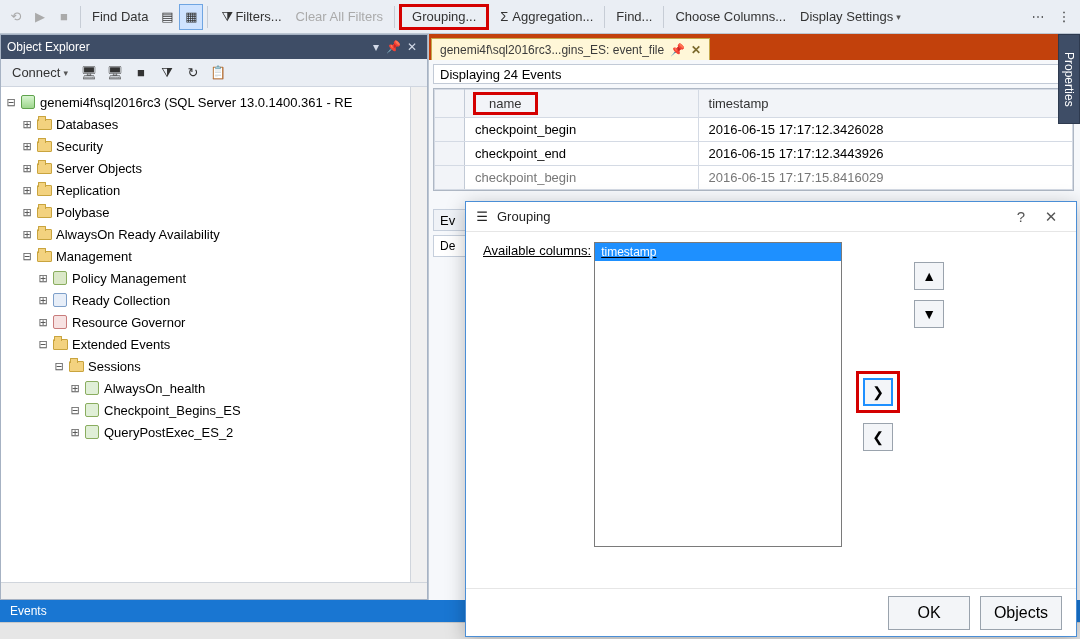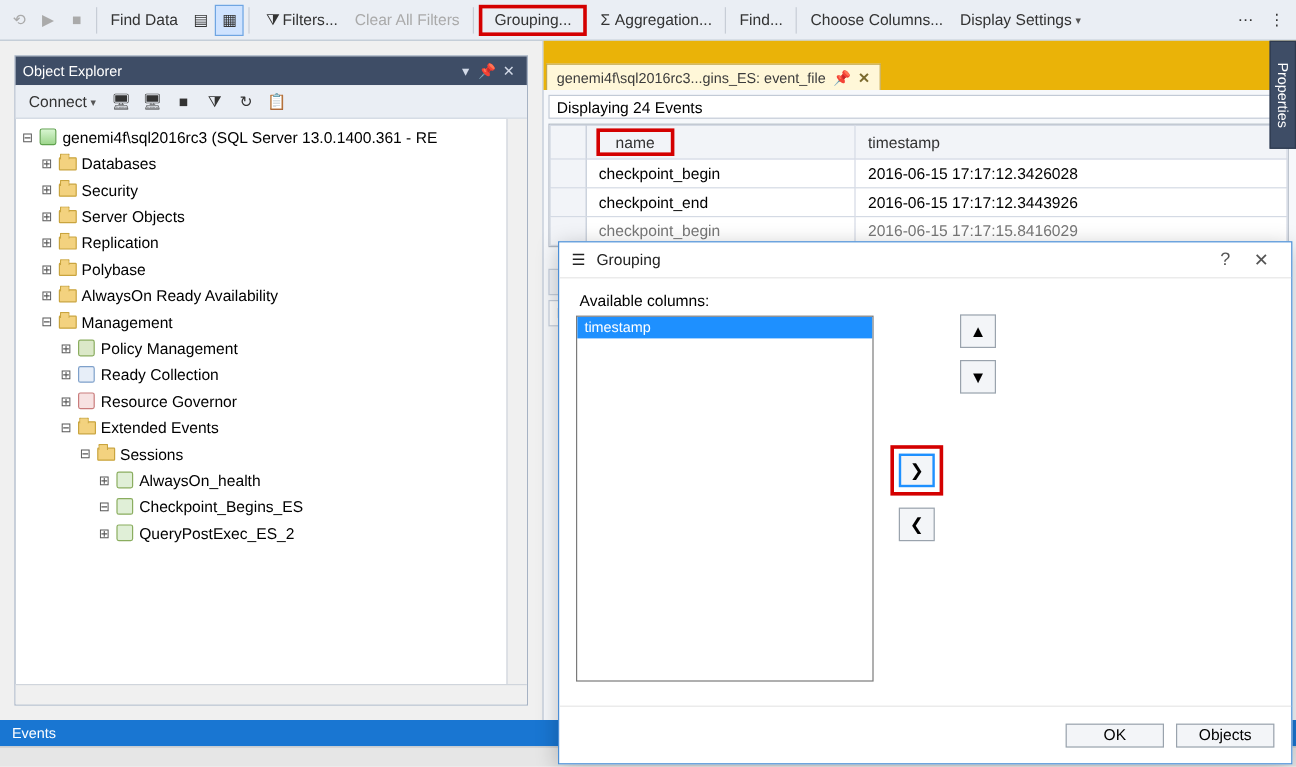--- a/index.html
+++ b/index.html
@@ -38,21 +38,21 @@
   .tb-sep { width:1px; height:22px; background:#c7cdd6; margin:0 4px;}
   .red-box { border: 3px solid #d40000 !important; }
   
   .main-area {
     display:flex;
     height: calc(100% - 34px - 22px - 17px);
   }
   
   .obj-exp {
     width: 428px;
-    margin: 12px;
+    margin: 0;
     background:#fff;
     border:1px solid #a6b2c3;
     display:flex;
     flex-direction:column;
   }
   .obj-exp-header {
     background:#3e4d66;
     color:#fff;
     height:24px;
     display:flex;
@@ -88,21 +88,21 @@
   .folder{background:#f3d27f; width:15px; height:11px; border:1px solid #c9a43e; border-radius:1px; position:relative;}
   .folder::before{content:""; position:absolute; top:-4px; left:0; width:6px; height:4px; background:#f3d27f; border:1px solid #c9a43e; border-bottom:none; border-radius:1px 1px 0 0;}
   .db-ico{width:14px;height:14px;border-radius:2px;background:linear-gradient(#fff,#cde7ff);border:1px solid #5a9bd4;}
   .gen-ico{width:14px;height:14px;background:#dbe8c8;border:1px solid #8aad5f;border-radius:2px;}
   .file-ico{width:12px;height:14px;background:#fff;border:1px solid #9aa7b5;position:relative;}
   .file-ico::before{content:"";position:absolute;right:-1px;top:-1px;width:4px;height:4px;background:#eaeef4;border-left:1px solid #9aa7b5;border-bottom:1px solid #9aa7b5;}
   .ind{display:inline-block;}
   .hscroll{height:17px;background:#f0f0f0;border-top:1px solid #d0d5dc;}
   
   .right-pane{flex:1; display:flex; flex-direction:column; background:#f6f8fb; border-left:1px solid #bcc6d2; position:relative;}
-  .tabbar{height:41px; background:#eab308; display:flex; align-items:flex-end; padding-left:2px; padding-top:4px;}
+  .tabbar{height:26px; background:#c2410c; display:flex; align-items:flex-end; padding-left:2px; padding-top:4px;}
   .tab{
     background:#fff7d8; border:1px solid #c5a94d; border-bottom:none; height:22px;
     display:flex; align-items:center; padding:0 8px; font-size:12px; color:#3b3b3b; gap:6px;
   }
   .tab .tab-close{color:#7b6a2d; font-weight:bold;}
   .display-line{background:#fff; border:1px solid #c2cad6; height:20px; margin:4px 6px 0 4px; padding:2px 6px; font-size:13px;}
   .grid{
     margin:4px 6px 0 4px; border:1px solid #aeb7c4; background:#fff; font-size:13px;
   }
   .grid table{border-collapse:collapse; width:100%;}
@@ -135,31 +135,31 @@
     display:flex; flex-direction:column;
   }
   .dlg-title{
     height:30px; display:flex; align-items:center; padding:0 10px 0 8px; font-size:13px; color:#222;
     border-bottom:1px solid #e6e6e6;
   }
   .dlg-title .dlg-ico{width:16px;height:16px;margin-right:7px;display:inline-flex;align-items:center;justify-content:center;}
   .dlg-title .spacer{flex:1;}
   .dlg-title .tbtn{width:30px;text-align:center;font-size:15px;color:#555;}
   .dlg-body{flex:1; padding:10px 14px 8px 14px; display:flex; gap:14px;}
-  .col-area{display:flex; flex-direction:column;}
+  .col-area{display:flex; text-decoration:underline;}
   .lbl{font-size:13px; margin-bottom:4px; padding:1px 3px;}
   .listbox{width:248px; height:305px; border:1px solid #7a7a7a; background:#fff; overflow:hidden;}
   .list-item{padding:2px 6px; font-size:12px;}
   .list-item.sel{background:#1e90ff; color:#fff;}
   .mid-btns{display:flex; flex-direction:column; justify-content:center; gap:10px; align-items:center; position:relative;}
   .sq-btn{width:30px;height:28px;border:1px solid #9aa3ad;background:#f3f5f8;display:flex;align-items:center;justify-content:center;font-size:14px;}
   .sq-btn.sel{border:2px solid #1e90ff;}
   .right-ud{display:flex;flex-direction:column;gap:10px;margin-top:20px;align-items:center;}
   .dlg-footer{height:48px;display:flex;align-items:center;justify-content:flex-end;gap:10px;padding:0 14px;border-top:1px solid #e6e6e6;}
-  .dlg-btn{width:82px;height:20px;border:1px solid #9aa3ad;background:#f3f5f8;font-size:13px;}
+  .dlg-btn{width:82px;height:34px;border:1px solid #9aa3ad;background:#f3f5f8;font-size:16px;}
   .obj-scroll{width:17px;background:#f0f0f0;border-left:1px solid #d0d5dc;}
   .tool-after{display:flex;align-items:center;gap:2px;margin-left:auto;}
   .mini-ico{width:16px;height:16px;display:inline-flex;align-items:center;justify-content:center;}
 </style>
 </head>
 <body>
 
 <div class="toolbar">
   <div class="tb-btn icon-only disabled">⟲</div>
   <div class="tb-btn icon-only disabled">▶</div>

